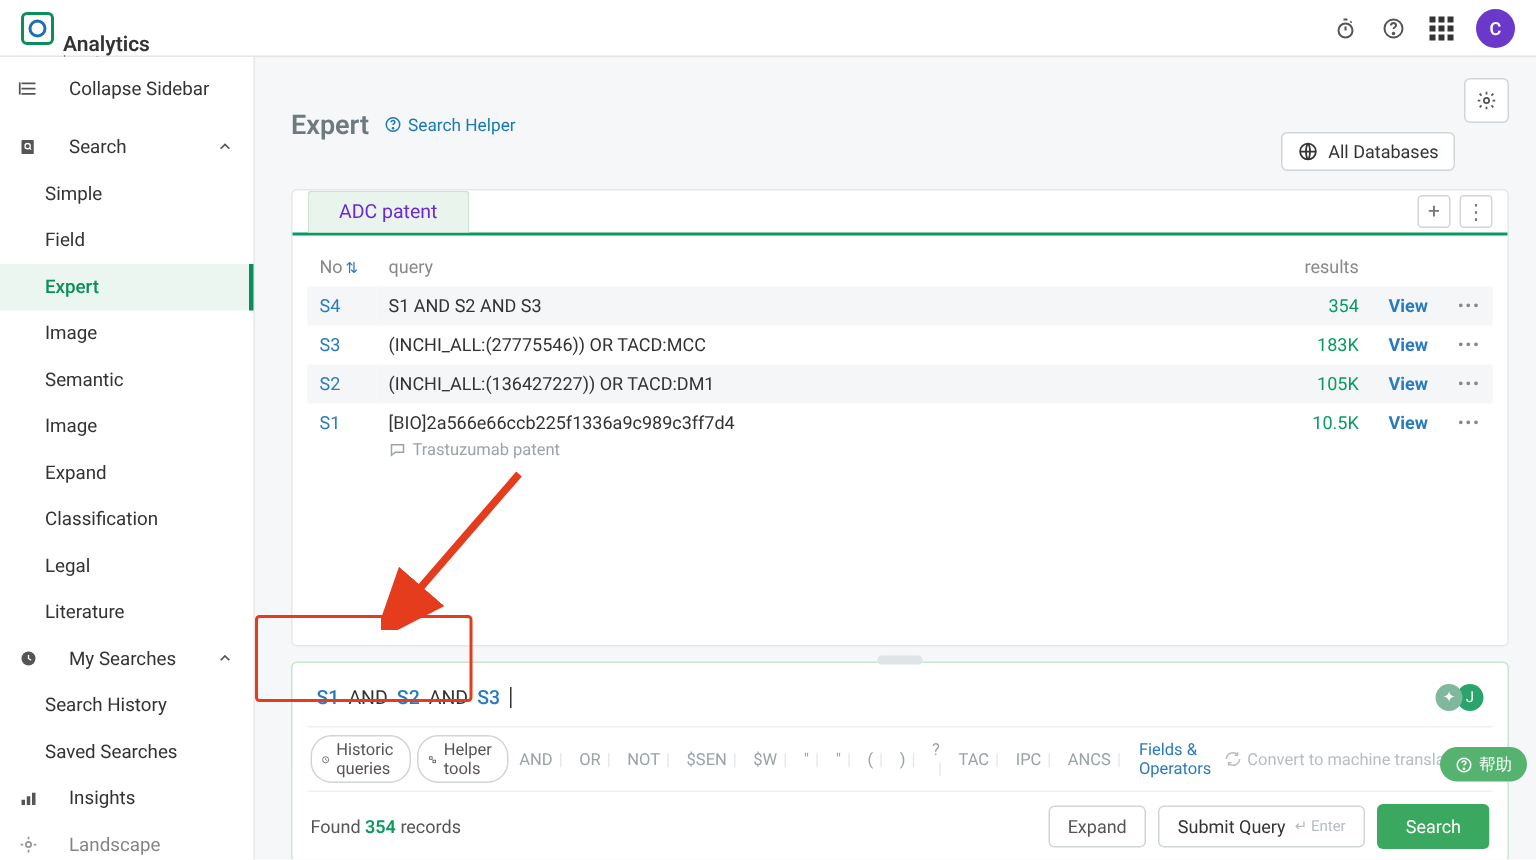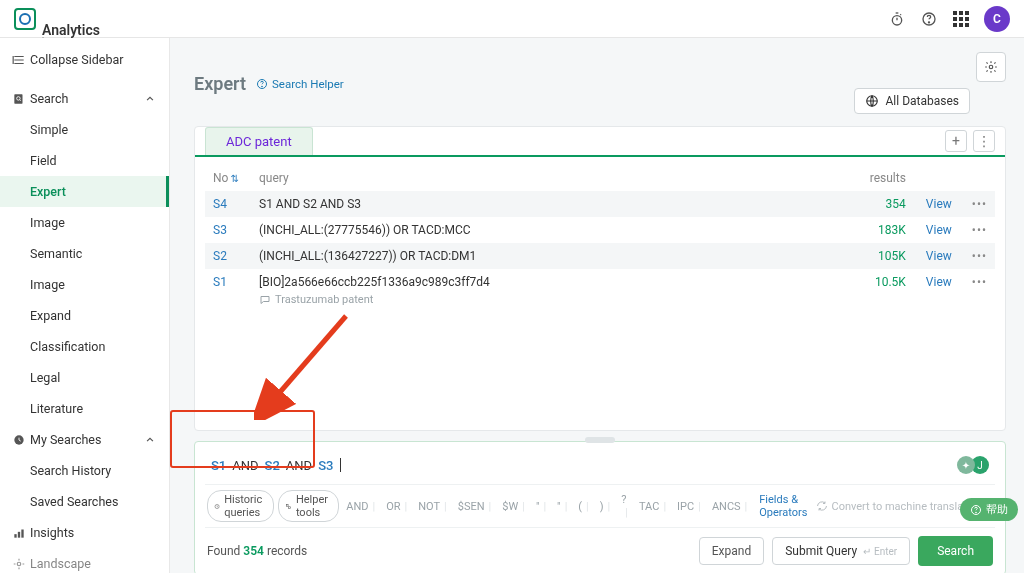--- a/index.html
+++ b/index.html
@@ -16,21 +16,21 @@
   .top-right { display: flex; align-items: center; gap: 14px; }
   .top-icon { width: 18px; height: 18px; display: flex; align-items: center; justify-content: center; color: #555; }
   .top-icon svg { width: 16px; height: 16px; }
   .apps-grid { display: grid; grid-template-columns: repeat(3, 4px); grid-template-rows: repeat(3, 4px); gap: 2px; }
   .apps-grid span { background: #333; }
   .avatar { width: 26px; height: 26px; border-radius: 50%; background: #6a39c9; color: #fff; display: flex; align-items: center; justify-content: center; font-size: 12px; font-weight: 600; }
 
   
   .layout { display: flex; height: calc(100% - 38px); }
   .sidebar { width: 170px; border-right: 1px solid #e8e8e8; padding-top: 6px; background: #fff; flex-shrink: 0; }
-  .sb-item { display: flex; align-items: center; gap: 4px; padding: 8px 12px; color: #333; cursor: pointer; font-size: 12.5px; }
+  .sb-item { display: flex; align-items: flex-start; gap: 20px; padding: 8px 12px; color: #333; cursor: pointer; font-size: 12.5px; }
   .sb-sub { padding-left: 30px; }
   .sb-item.active { background: #eaf6ef; color: #0a8f5a; font-weight: 500; border-right: 3px solid #0a8f5a; }
   .sb-item .chev { margin-left: auto; }
   .sb-icon { width: 14px; height: 14px; display: flex; align-items: center; justify-content: center; color: #555; }
   .sb-icon svg { width: 14px; height: 14px; }
 
   .main { flex: 1; background: #f5f7f8; padding: 14px 18px 14px 24px; overflow: hidden; position: relative; }
 
   .main-header { display: flex; align-items: center; justify-content: space-between; margin-bottom: 12px; }
   .mh-left { display: flex; align-items: baseline; gap: 10px; }
@@ -50,21 +50,21 @@
 
   .table-wrap { padding: 8px 10px; }
   .q-table { width: 100%; border-collapse: collapse; font-size: 12px; }
   .q-table th { text-align: left; font-weight: 400; color: #888; padding: 6px 8px; background: #fff; }
   .q-table td { padding: 6px 8px; vertical-align: top; }
   .q-table tr.row-alt { background: #f4f6f7; margin-left: 44px; }
   .col-no { width: 46px; color: #2a7bbd; }
   .col-no-h { color: #2a7bbd; }
   .col-res { width: 60px; text-align: right; color: #0a9a5f; }
   .col-view { width: 50px; text-align: center; }
-  .view-link { color: #2a7bbd; cursor: pointer; }
+  .view-link { color: #2a7bbd; cursor: pointer; font-weight: bold; }
   .col-more { width: 30px; text-align: center; color: #888; cursor: pointer; letter-spacing: 1px; }
   .sort-icon { font-size: 10px; color: #2a7bbd; margin-left: 2px; }
   .query-hint { display: flex; align-items: center; gap: 4px; color: #9aa3a8; font-size: 11px; margin-top: 4px; }
   .query-hint svg { width: 12px; height: 12px; }
 
   .spacer { height: 110px; }
 
   .query-area { background: #fff; border: 1px solid #c8e5d2; border-radius: 4px; padding: 8px 10px 8px; position: relative; }
   .resize-handle { position: absolute; top: -5px; left: 50%; transform: translateX(-50%); width: 30px; height: 6px; border-radius: 3px; background: #dfe4e6; }
   .query-input-line { padding: 6px 6px 10px; font-size: 13px; display: flex; align-items: center; justify-content: space-between; }

